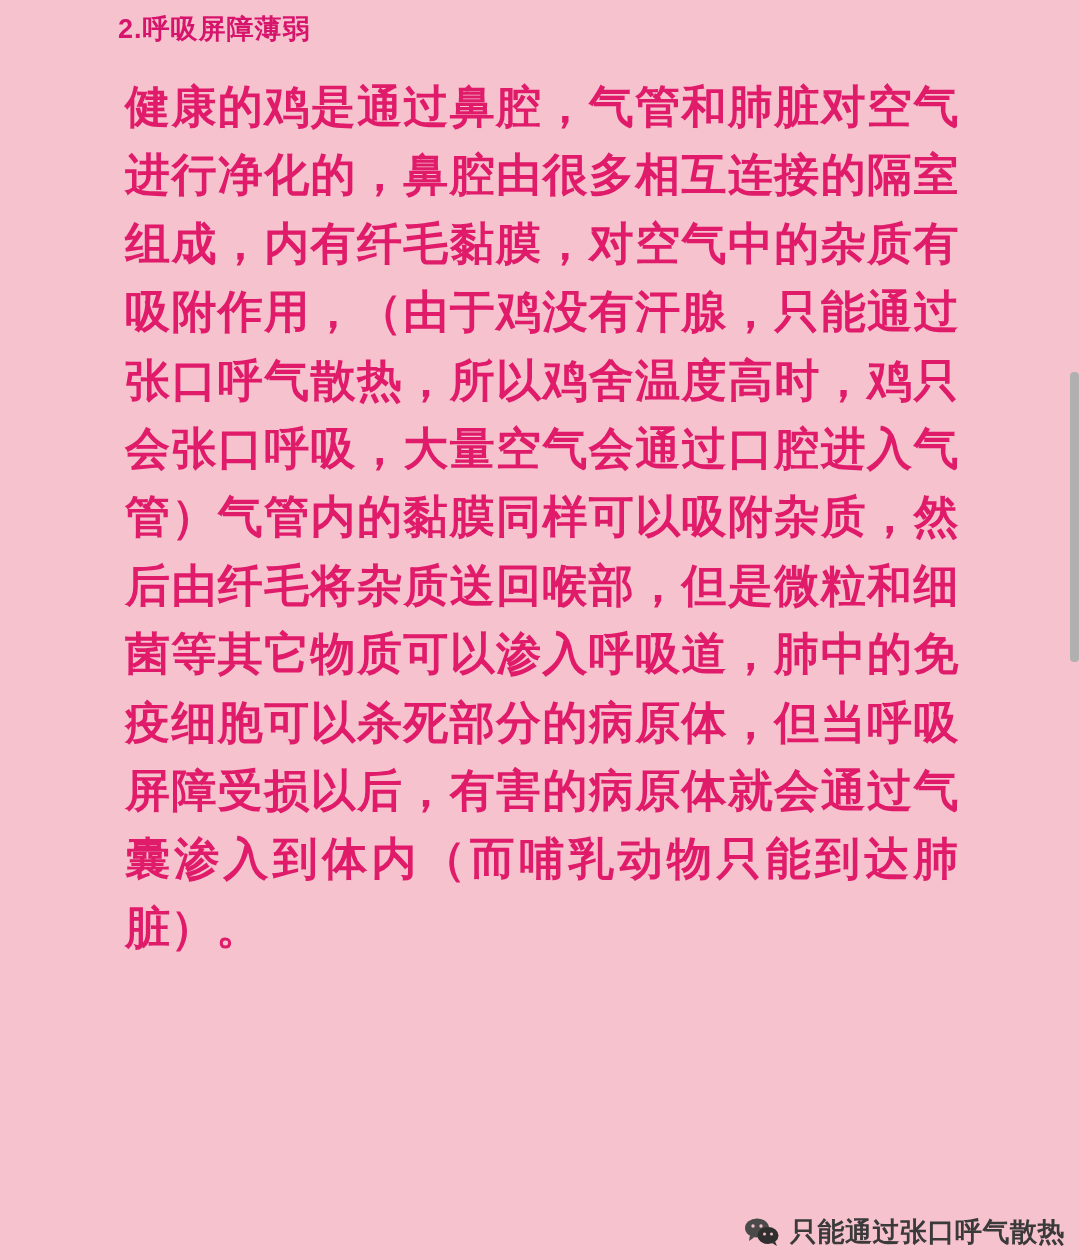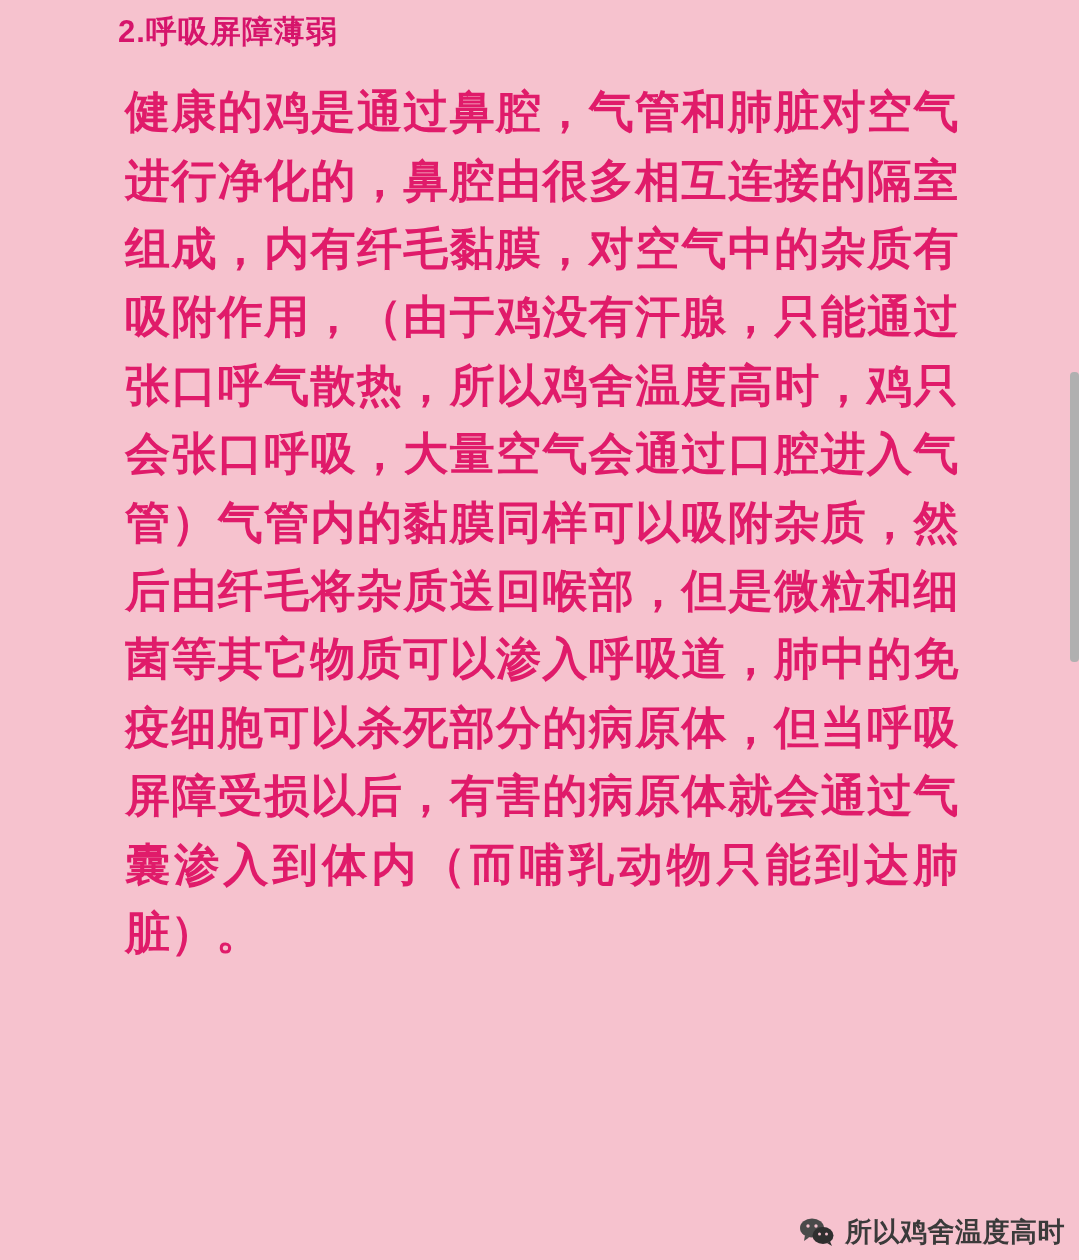--- a/index.html
+++ b/index.html
@@ -22,21 +22,21 @@
     box-sizing: border-box;
   }
   .content {
     position: absolute;
     left: 118px;
     top: 12px;
     width: 848px;
   }
   .heading {
     color: #d6146b;
-    font-size: 31px;
+    font-size: 27px;
     font-weight: bold;
     letter-spacing: 1px;
     line-height: 1.3;
     margin: 0 0 26px 0;
   }
   .body-text {
     color: #e01b6a;
     font-size: 45px;
     font-weight: bold;
     line-height: 1.52;
@@ -94,16 +94,16 @@
         <ellipse cx="13" cy="11" rx="12" ry="9.5" fill="#4a4a4a"></ellipse>
         <polygon points="6,18 5,24 10,20.5" fill="#4a4a4a"></polygon>
         <circle cx="9" cy="9" r="1.7" fill="#f6c2ce"></circle>
         <circle cx="17" cy="9" r="1.7" fill="#f6c2ce"></circle>
         <ellipse cx="24" cy="18.5" rx="10.5" ry="8.5" fill="#2f2f2f"></ellipse>
         <polygon points="31,24.5 33,29 28,26" fill="#2f2f2f"></polygon>
         <circle cx="20.5" cy="17" r="1.5" fill="#f6c2ce"></circle>
         <circle cx="27.5" cy="17" r="1.5" fill="#f6c2ce"></circle>
       </svg>
     </span>
-    <span class="footer-label">所以鸡舍温度高时</span>
+    <span class="footer-label">只能通过张口呼气散热</span>
   </div>
 
 </div>
 
 </body></html>

